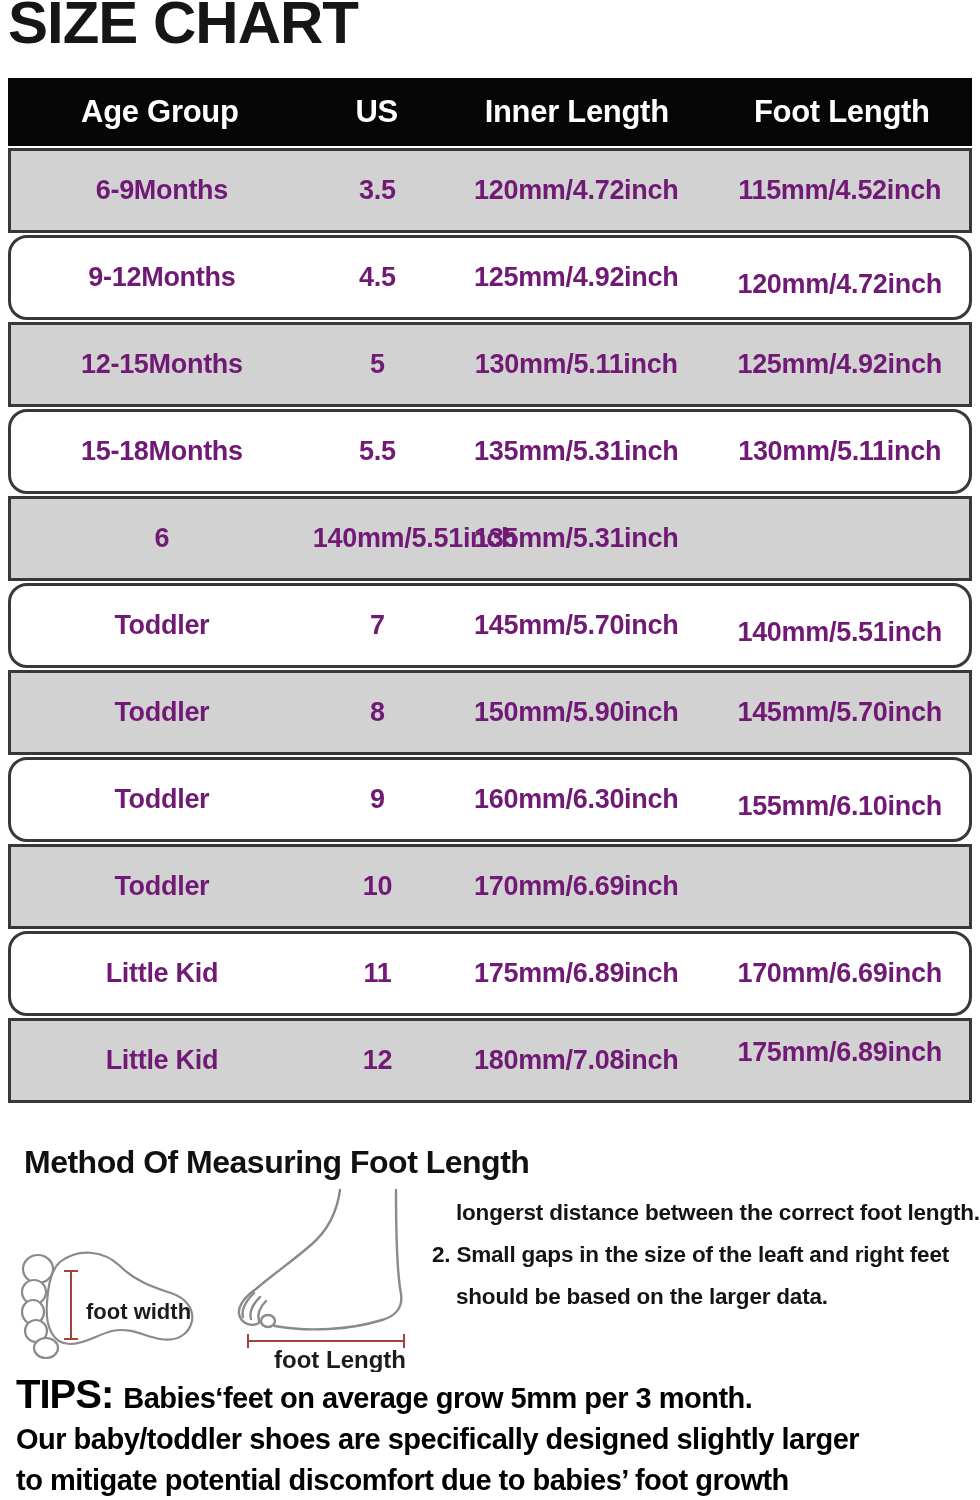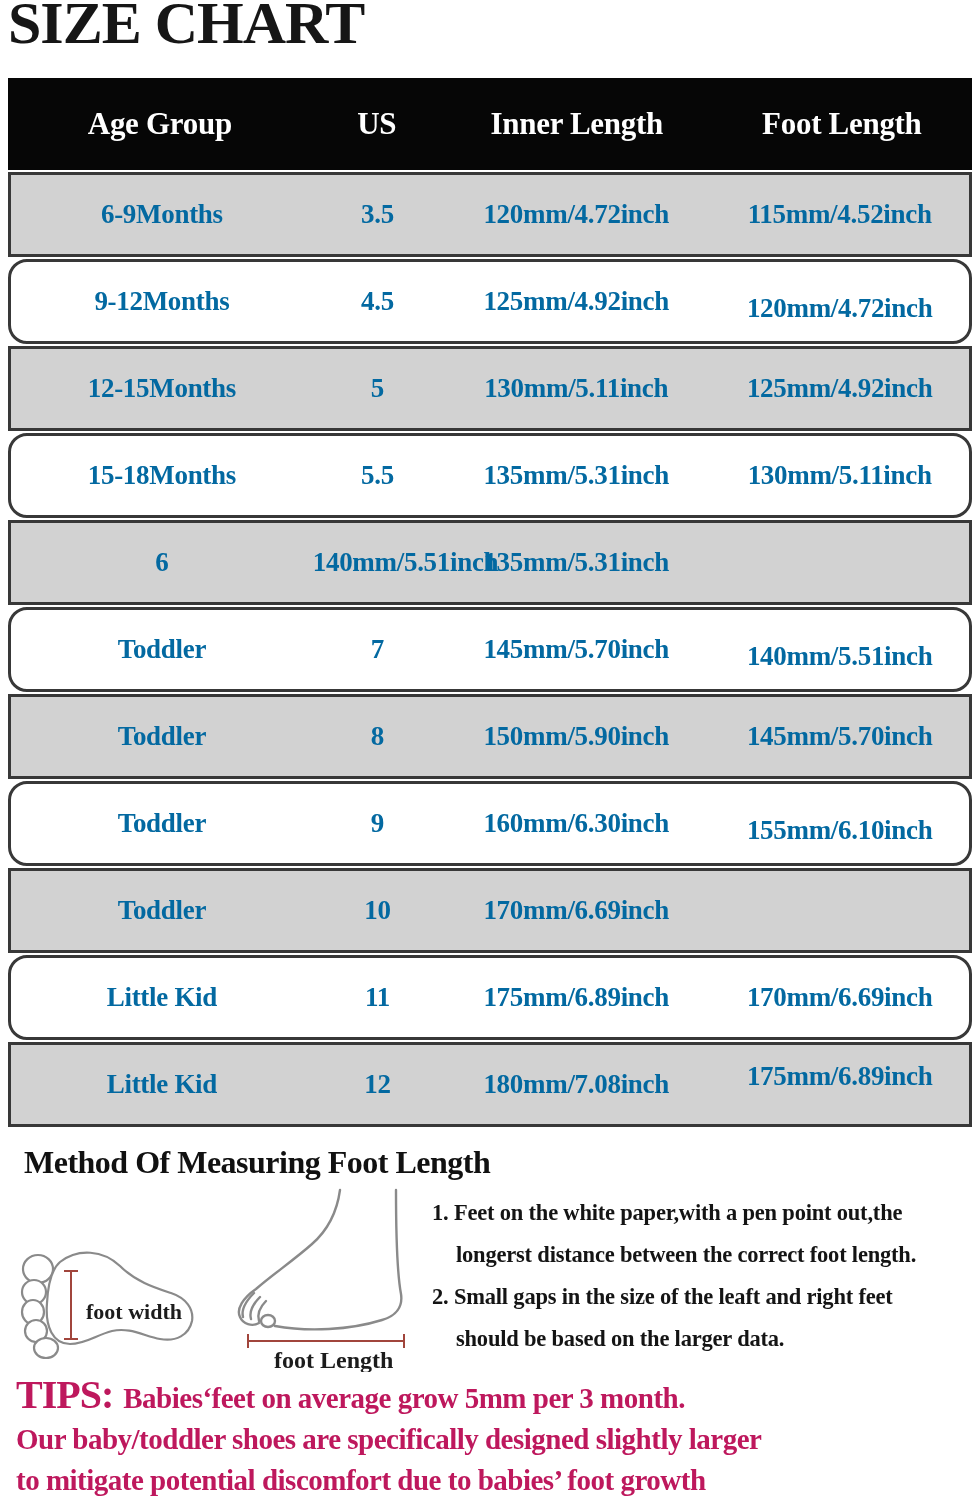--- a/index.html
+++ b/index.html
@@ -1,57 +1,57 @@
 <!DOCTYPE html>
 <html><head>
 <meta charset="utf-8">
 <style>
   html,body { margin:0; padding:0; background:#ffffff; }
   .page {
     position:relative; width:980px; height:1500px; background:#ffffff;
-    font-family:Liberation Serif, serif; overflow:hidden; color:#141414;
+    font-family:Liberation Sans, sans-serif; overflow:hidden; color:#141414;
   }
   .title {
     position:absolute; top:-10px; left:8px; margin:0;
     font-size:60px; line-height:66px; font-weight:800; letter-spacing:-1px; color:#161616;
   }
   .size-table { position:absolute; top:78px; left:8px; width:964px; }
   .thead {
-    height:92px; background:#060606;
+    height:68px; background:#060606;
     display:grid; grid-template-columns:31.5% 13.5% 28% 27%; align-items:center;
   }
   .th { text-align:center; color:#ffffff; font-size:31px; font-weight:700; letter-spacing:-0.3px; }
   .row {
     display:grid; grid-template-columns:31.5% 13.5% 28% 27%; align-items:center;
     height:85px; box-sizing:border-box; border:3px solid #383838; margin-top:2px;
   }
   .row.gray  { background:#d2d2d2; }
   .row.white { background:#ffffff;border-radius:19px; }
-  .cell { text-align:center; font-size:27px; font-weight:700; color:#0369a1; letter-spacing:-0.3px; }
+  .cell { text-align:center; font-size:27px; font-weight:700; color:#701a75; letter-spacing:-0.3px; }
   
   .row:nth-child(2) .cell:nth-child(4),
   .row:nth-child(5) .cell:nth-child(4),
   .row:nth-child(6) .cell:nth-child(4),
   .row:nth-child(8) .cell:nth-child(4) { transform:translateY(7px); }
   .row:nth-child(11) .cell:nth-child(4) { transform:translateY(-8px); }
 
   .method-heading {
     position:absolute; top:1132px; left:12px; margin:12px;
     font-size:32px; font-weight:800; letter-spacing:-0.5px; color:#111111;
   }
   .diagram-svg { position:absolute; top:1186px; left:8px; }
   .instructions { position:absolute; top:1192px; left:432px; width:548px; }
   .ln {
     margin:0; font-size:22.5px; font-weight:700; line-height:42px;
     letter-spacing:-0.2px; color:#141414; white-space:nowrap;
   }
   .ln.indent { padding-left:24px; }
 
   .tips { position:absolute; top:1374px; left:16px; width:956px; }
-  .tips p { margin:0; font-size:29px; font-weight:700; line-height:41px; letter-spacing:-0.5px; color:#be185d; white-space:nowrap; }
+  .tips p { margin:0; font-size:29px; font-weight:700; line-height:41px; letter-spacing:-0.5px; color:#000000; white-space:nowrap; }
   .tips-label { font-size:40px; font-weight:800; letter-spacing:-1px; margin-right:10px; }
 </style>
 </head>
 <body>
 
 <div class="page">
 
   <h1 class="title">SIZE CHART</h1>
 
   <div class="size-table">
@@ -160,21 +160,20 @@
     </g>
     <g stroke="#a1453c" stroke-width="2">
       <line x1="240" y1="148" x2="240" y2="162"></line>
       <line x1="240" y1="155" x2="396" y2="155"></line>
       <line x1="396" y1="148" x2="396" y2="162"></line>
     </g>
     <text x="266" y="182" font-size="24" font-weight="700" fill="#1c1c1c">foot Length</text>
   </svg>
 
   <div class="instructions">
-    <p class="ln">1. Feet on the white paper,with a pen point out,the</p>
     <p class="ln indent">longerst distance between the correct foot length.</p>
     <p class="ln">2. Small gaps in the size of the leaft and right feet</p>
     <p class="ln indent">should be based on the larger data.</p>
   </div>
 
   <div class="tips">
     <p><span class="tips-label">TIPS:</span><span>Babies‘feet on average grow 5mm per 3 month.</span></p>
     <p>Our baby/toddler shoes are specifically designed slightly larger</p>
     <p>to mitigate potential discomfort due to babies’ foot growth</p>
   </div>

